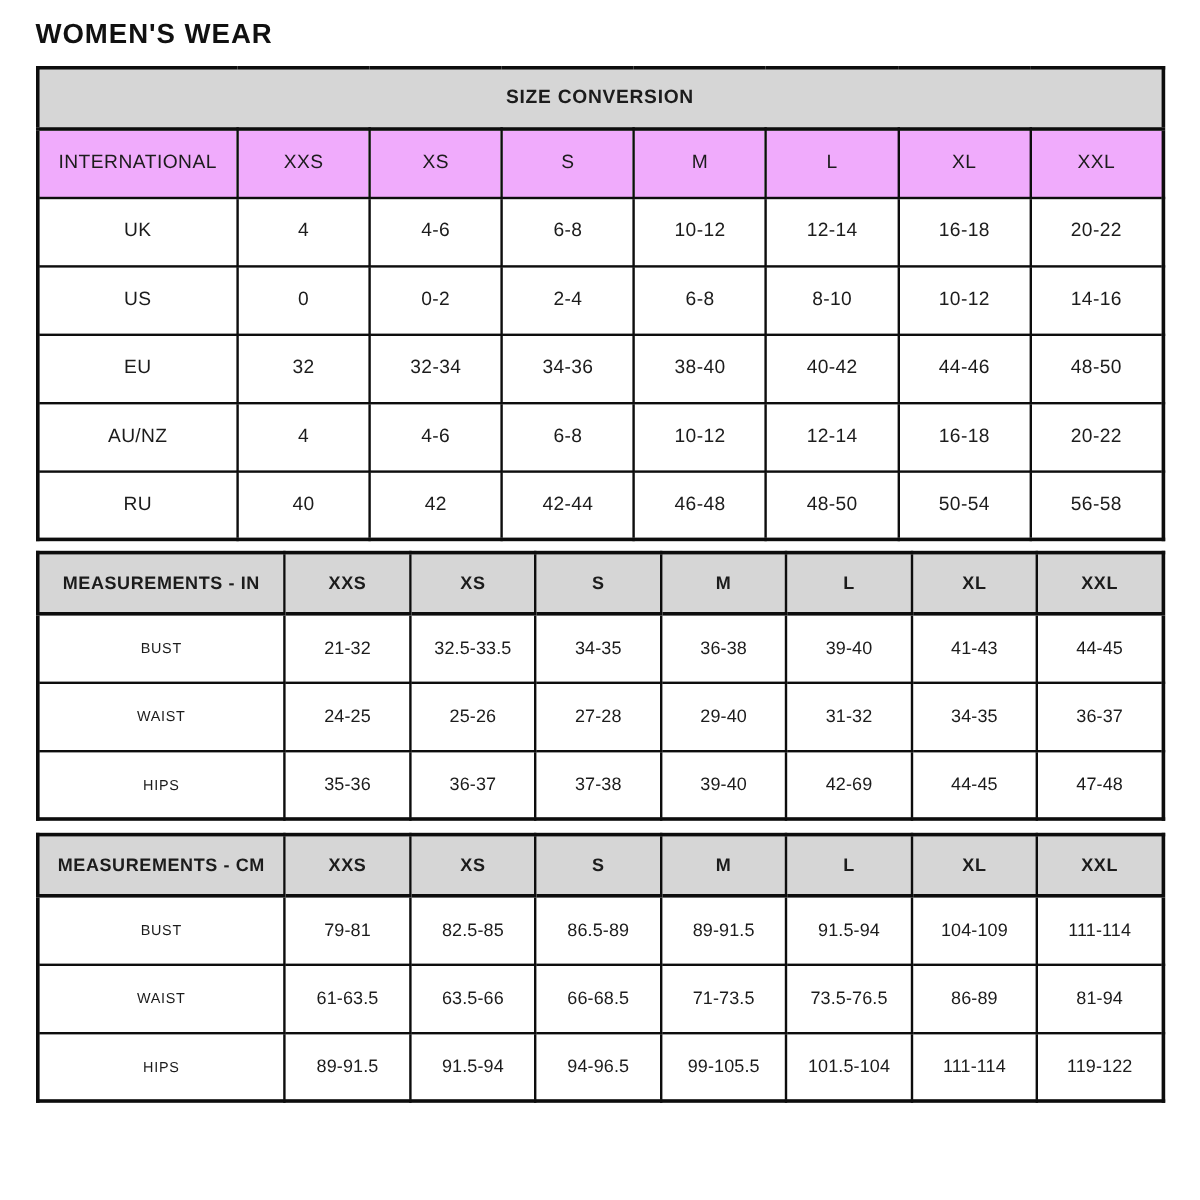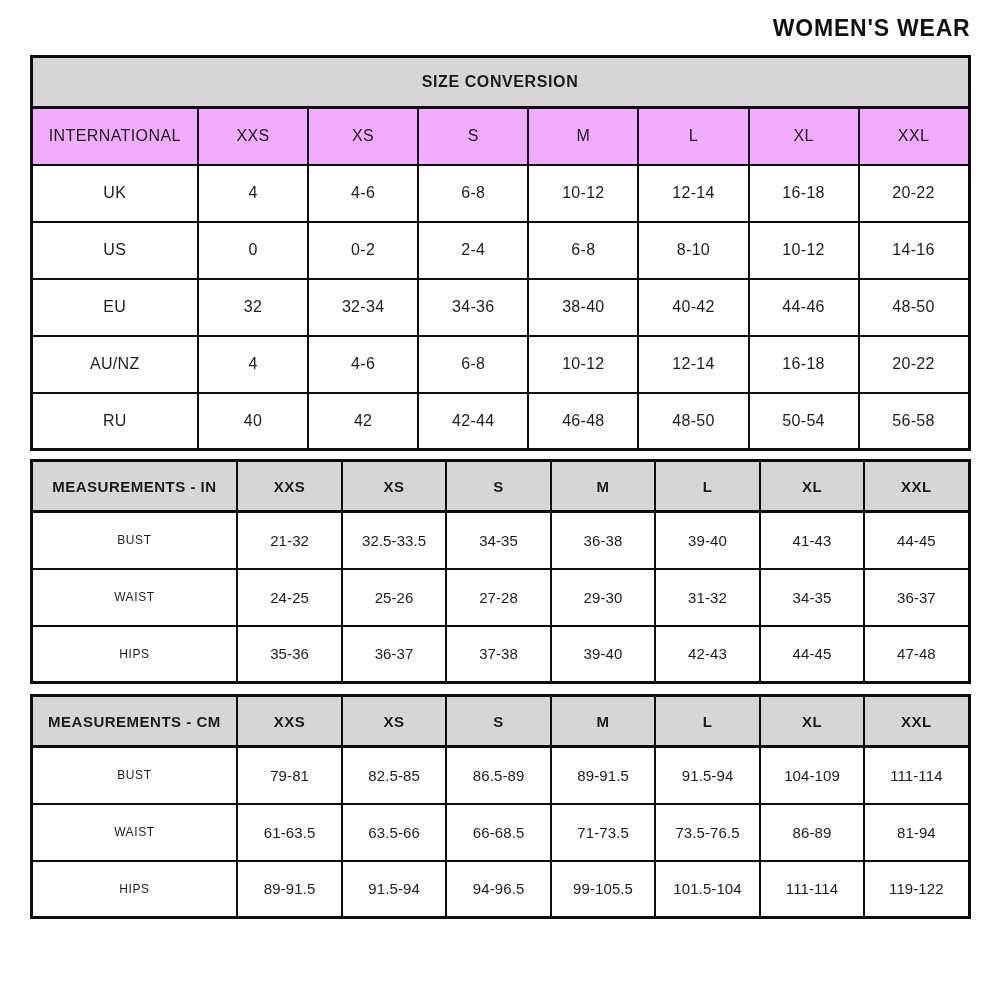--- a/index.html
+++ b/index.html
@@ -11,21 +11,21 @@
   html,body{margin:0;padding:0;background:var(--bg);}
   body{
     width:1000px;height:1000px;
     font-family:"Liberation Sans","DejaVu Sans",sans-serif;
     color:var(--text);
     -webkit-font-smoothing:antialiased;
   }
   .page{width:941px;margin:0 auto;padding-top:15px;}
   h1.title{
     margin:0 0 13px 0;
-    text-align:right;
+    text-align:left;
     font-size:23px;
     font-weight:700;
     letter-spacing:0.8px;
     color:#111;
   }
   table.tbl{
     width:100%;
     border-collapse:collapse;
     table-layout:fixed;
     text-align:center;
@@ -189,32 +189,32 @@
           <td data-name="value-cell" class="value">36-38</td>
           <td data-name="value-cell" class="value">39-40</td>
           <td data-name="value-cell" class="value">41-43</td>
           <td data-name="value-cell" class="value">44-45</td>
         </tr>
         <tr data-name="table-row">
           <td data-name="row-label" class="label-col">WAIST</td>
           <td data-name="value-cell" class="value">24-25</td>
           <td data-name="value-cell" class="value">25-26</td>
           <td data-name="value-cell" class="value">27-28</td>
-          <td data-name="value-cell" class="value">29-30</td>
+          <td data-name="value-cell" class="value">29-40</td>
           <td data-name="value-cell" class="value">31-32</td>
           <td data-name="value-cell" class="value">34-35</td>
           <td data-name="value-cell" class="value">36-37</td>
         </tr>
         <tr data-name="table-row">
           <td data-name="row-label" class="label-col">HIPS</td>
           <td data-name="value-cell" class="value">35-36</td>
           <td data-name="value-cell" class="value">36-37</td>
           <td data-name="value-cell" class="value">37-38</td>
           <td data-name="value-cell" class="value">39-40</td>
-          <td data-name="value-cell" class="value">42-43</td>
+          <td data-name="value-cell" class="value">42-69</td>
           <td data-name="value-cell" class="value">44-45</td>
           <td data-name="value-cell" class="value">47-48</td>
         </tr>
       </tbody>
   </table>
 
   <div class="gap10" data-name="table-gap"></div>
 
   <table class="tbl meas" data-name="measurements-cm-table">
     <colgroup>

